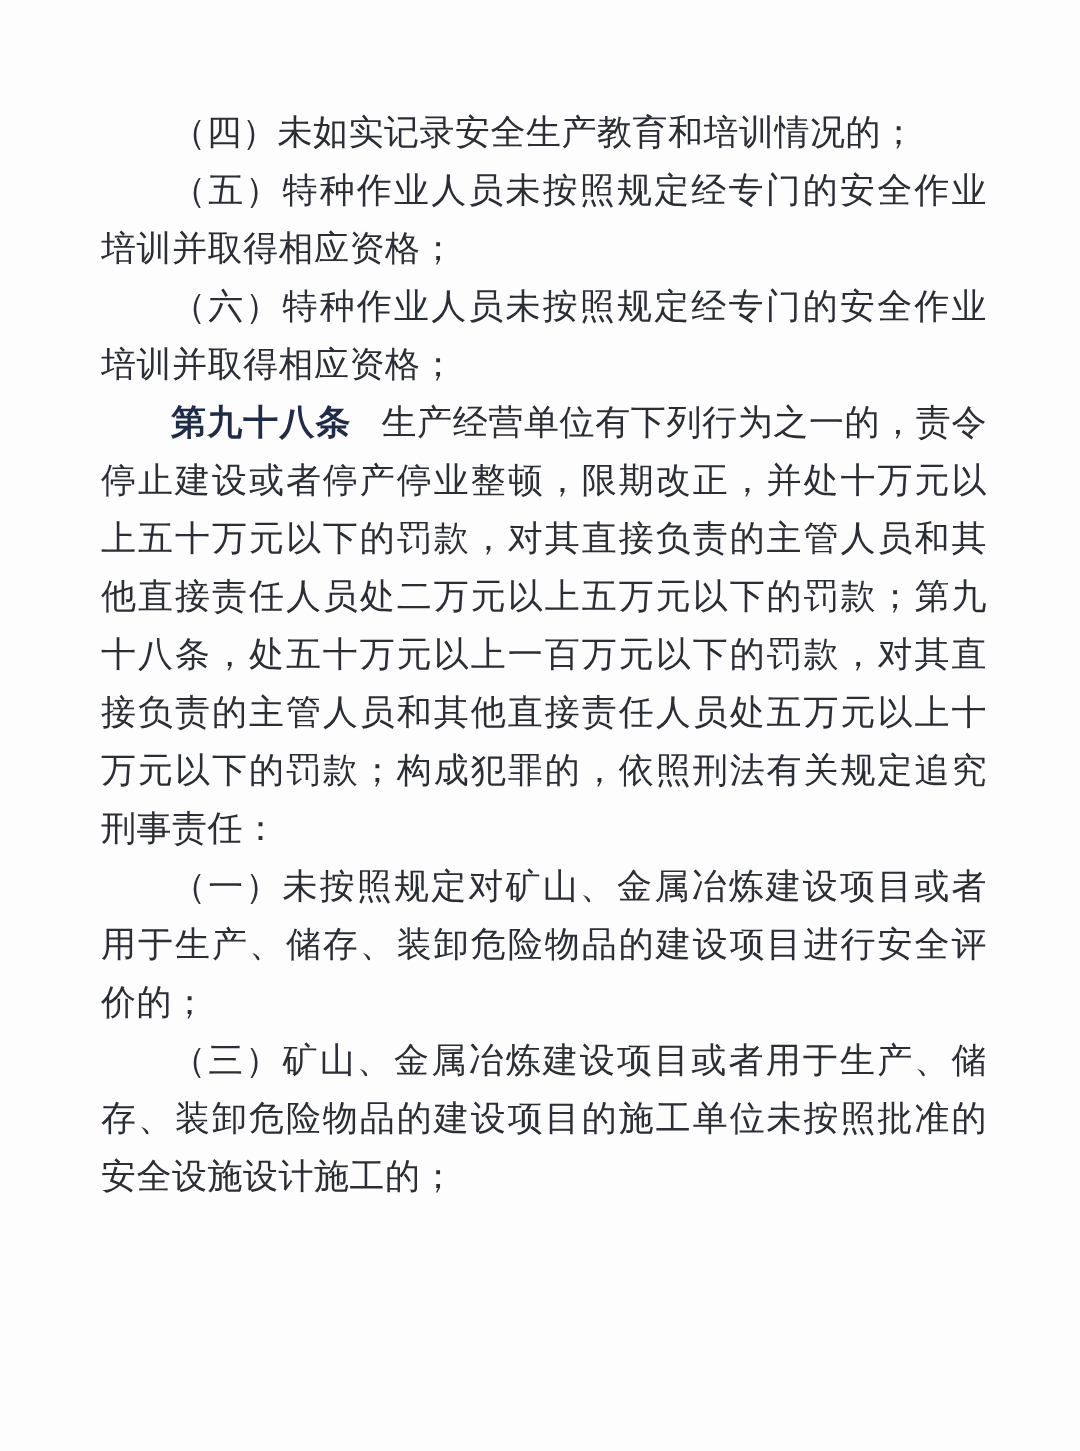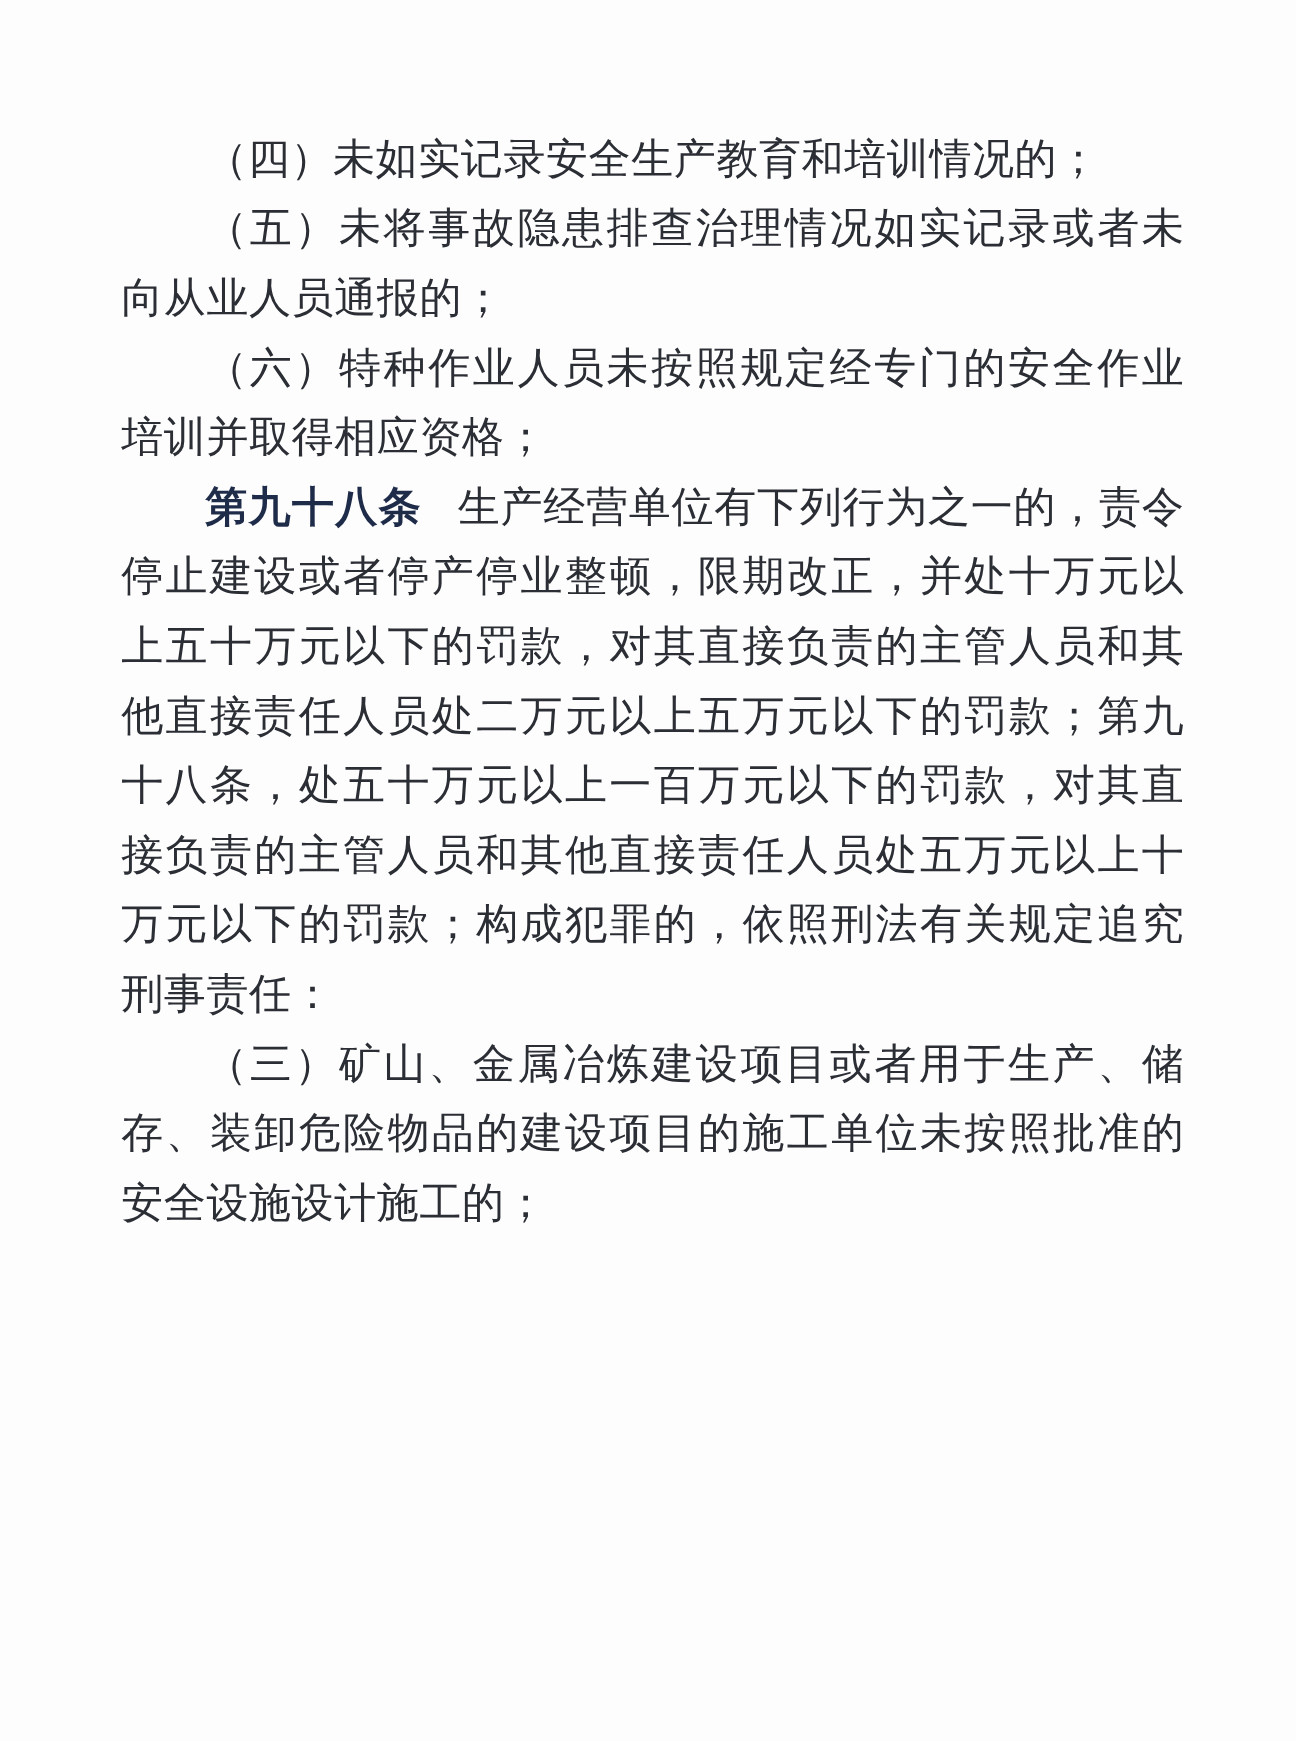--- a/index.html
+++ b/index.html
@@ -37,24 +37,25 @@
     letter-spacing: 1px;
   }
 </style>
 </head>
 <body>
 
 <div class="page">
 
   <p class="para"><span>（四）未如实记录安全生产教育和培训情况的；</span></p>
 
-  <p class="para"><span>（五）未将事故隐患排查治理情况如实记录或者未向从业人员通报的；</span></p>
+  <p class="para"><span>（五）特种作业人员未按照规定经专门的安全作业培训并取得相应资格；</span></p>
 
   <p class="para"><span>（六）特种作业人员未按照规定经专门的安全作业培训并取得相应资格；</span></p>
 
 
   <p class="para"><span class="article-label">第九十八条</span><span>生产经营单位有下列行为之一的，责令停止建设或者停产停业整顿，限期改正，并处十万元以上五十万元以下的罚款，对其直接负责的主管人员和其他直接责任人员处二万元以上五万元以下的罚款；第九十八条，处五十万元以上一百万元以下的罚款，对其直接负责的主管人员和其他直接责任人员处五万元以上十万元以下的罚款；构成犯罪的，依照刑法有关规定追究刑事责任：</span></p>
 
+  <p class="para"><span>（一）未按照规定对矿山、金属冶炼建设项目或者用于生产、储存、装卸危险物品的建设项目进行安全评价的；</span></p>
 
 
   <p class="para"><span>（三）矿山、金属冶炼建设项目或者用于生产、储存、装卸危险物品的建设项目的施工单位未按照批准的安全设施设计施工的；</span></p>
 
 </div>
 
 </body></html>

